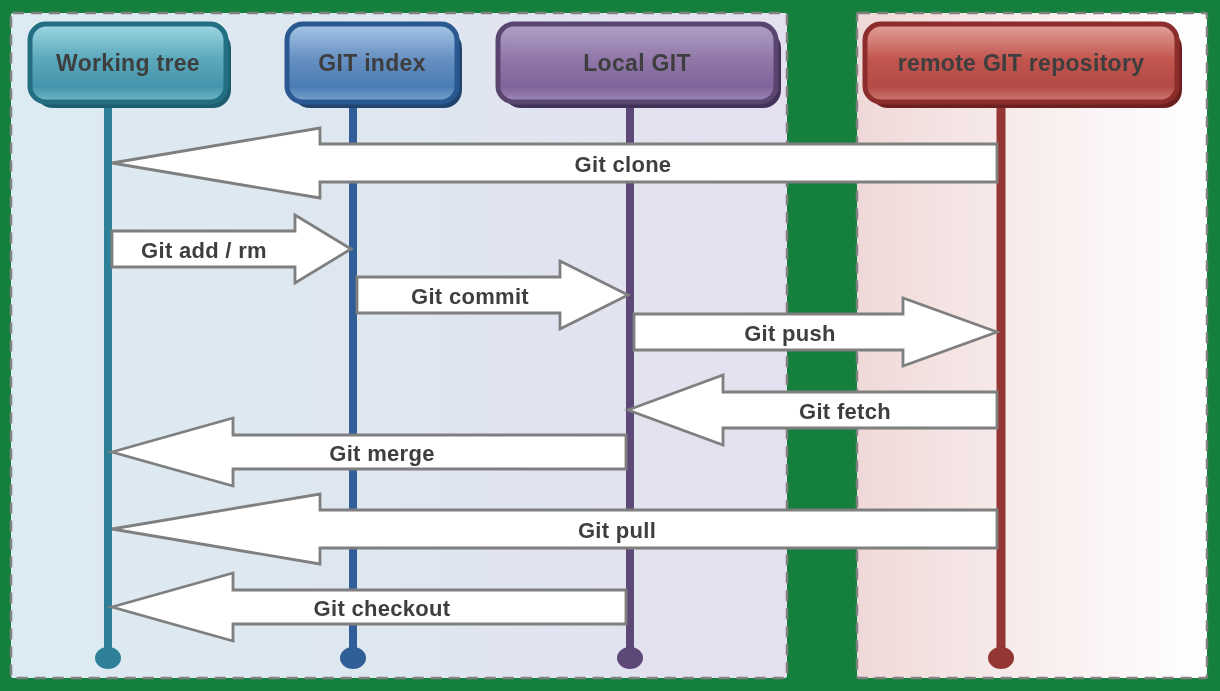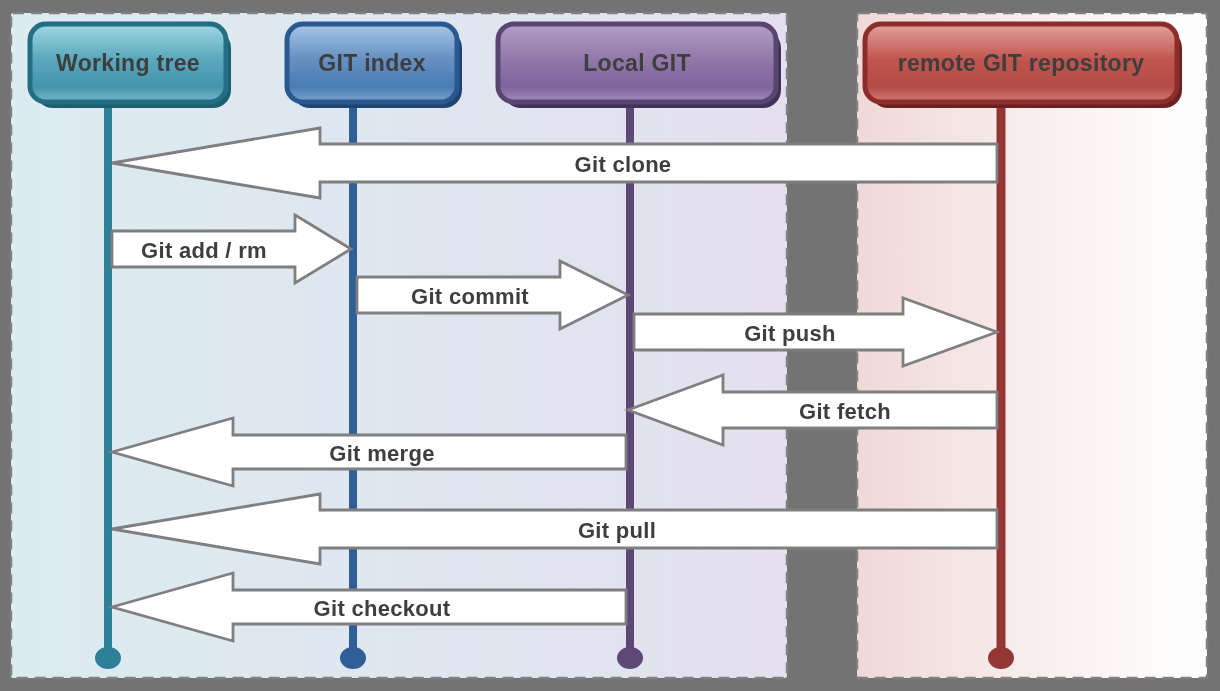--- a/index.html
+++ b/index.html
@@ -5,21 +5,21 @@
   html, body {
     margin: 0;
     padding: 0;
     background: #ffffff;
     font-family: "Liberation Sans", sans-serif;
   }
   .stage {
     position: relative;
     width: 1220px;
     height: 691px;
-    background: #737373;
+    background: #15803d;
     overflow: hidden;
   }
   svg { display: block; }
   .actor-title {
     font-family: "Liberation Sans", sans-serif;
     font-size: 23px;
     font-weight: bold;
     fill: #3e3e3e;
     letter-spacing: 0.3px;
   }

